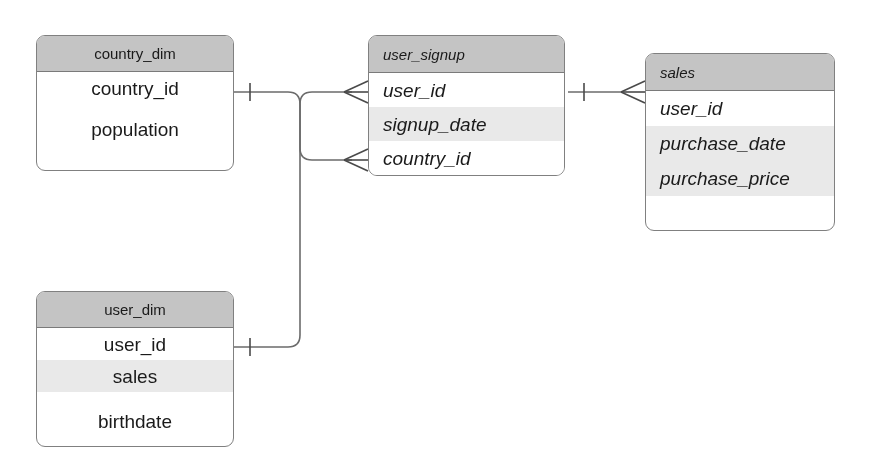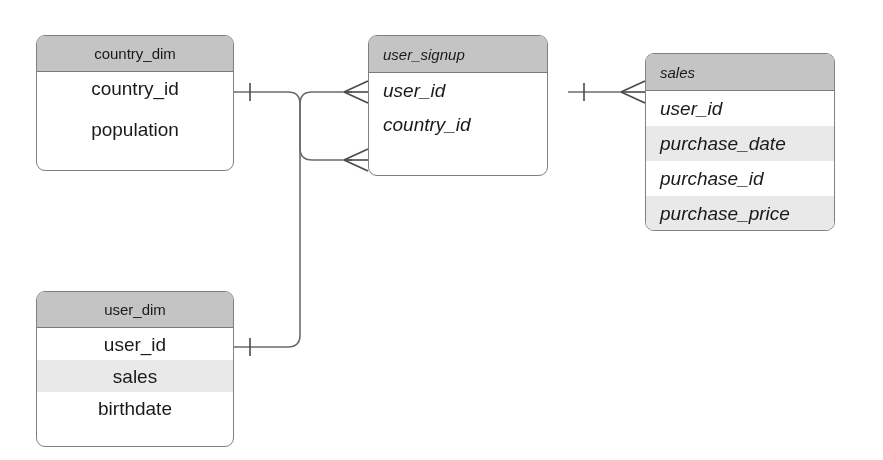--- a/index.html
+++ b/index.html
@@ -137,34 +137,34 @@
       </g>
     </g>
   </svg>
 
   <div class="entity style-plain" style="left:36px; top:35px; width:198px; height:136px;">
     <div class="entity-header" style="height:36px;">country_dim</div>
     <div class="attr" style="height:33px;">country_id</div>
     <div class="attr" style="height:48px;">population</div>
   </div>
 
-  <div class="entity style-italic" style="left:368px; top:35px; width:180px; height:141px;text-align:right;">
+  <div class="entity style-italic" style="left:368px; top:35px; width:197px; height:141px;text-align:right;">
     <div class="entity-header" style="height:37px;">user_signup</div>
     <div class="attr" style="height:34px;">user_id</div>
+    <div class="attr alt" style="height:34px;">signup_date</div>
     <div class="attr" style="height:34px;">country_id</div>
   </div>
 
   <div class="entity style-italic" style="left:645px; top:35px; width:190px; height:178px;margin-top:18px;">
     <div class="entity-header" style="height:37px;">sales</div>
     <div class="attr" style="height:35px;">user_id</div>
     <div class="attr alt" style="height:35px;">purchase_date</div>
-    <div class="attr" style="height:35px;">purchase_id</div>
     <div class="attr alt" style="height:35px;">purchase_price</div>
   </div>
 
   <div class="entity style-plain" style="left:36px; top:291px; width:198px; height:156px;">
     <div class="entity-header" style="height:36px;">user_dim</div>
     <div class="attr" style="height:32px;">user_id</div>
     <div class="attr alt" style="height:32px;">sales</div>
-    <div class="attr" style="height:32px;">birthdate</div>
+    <div class="attr" style="height:32px;margin-top:13px;">birthdate</div>
   </div>
 
 </div>
 
 </body></html>

